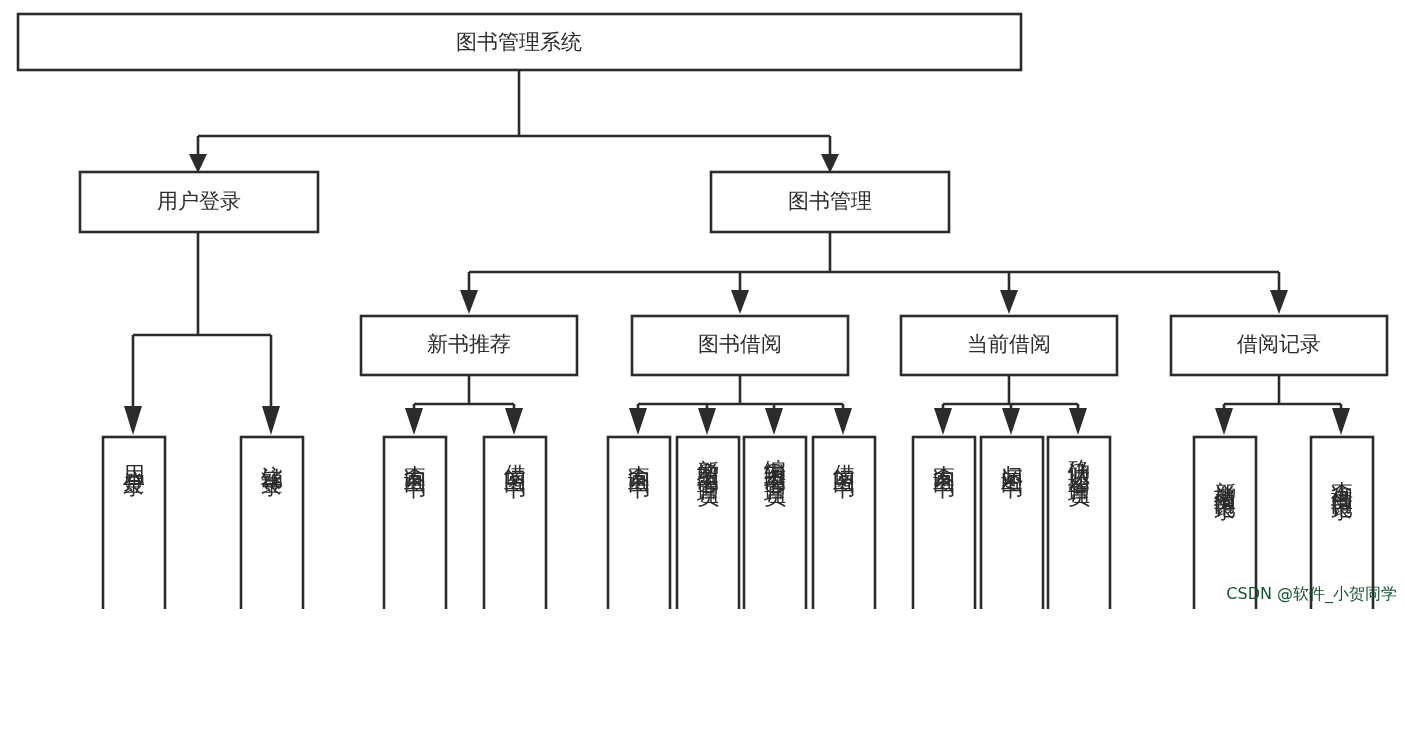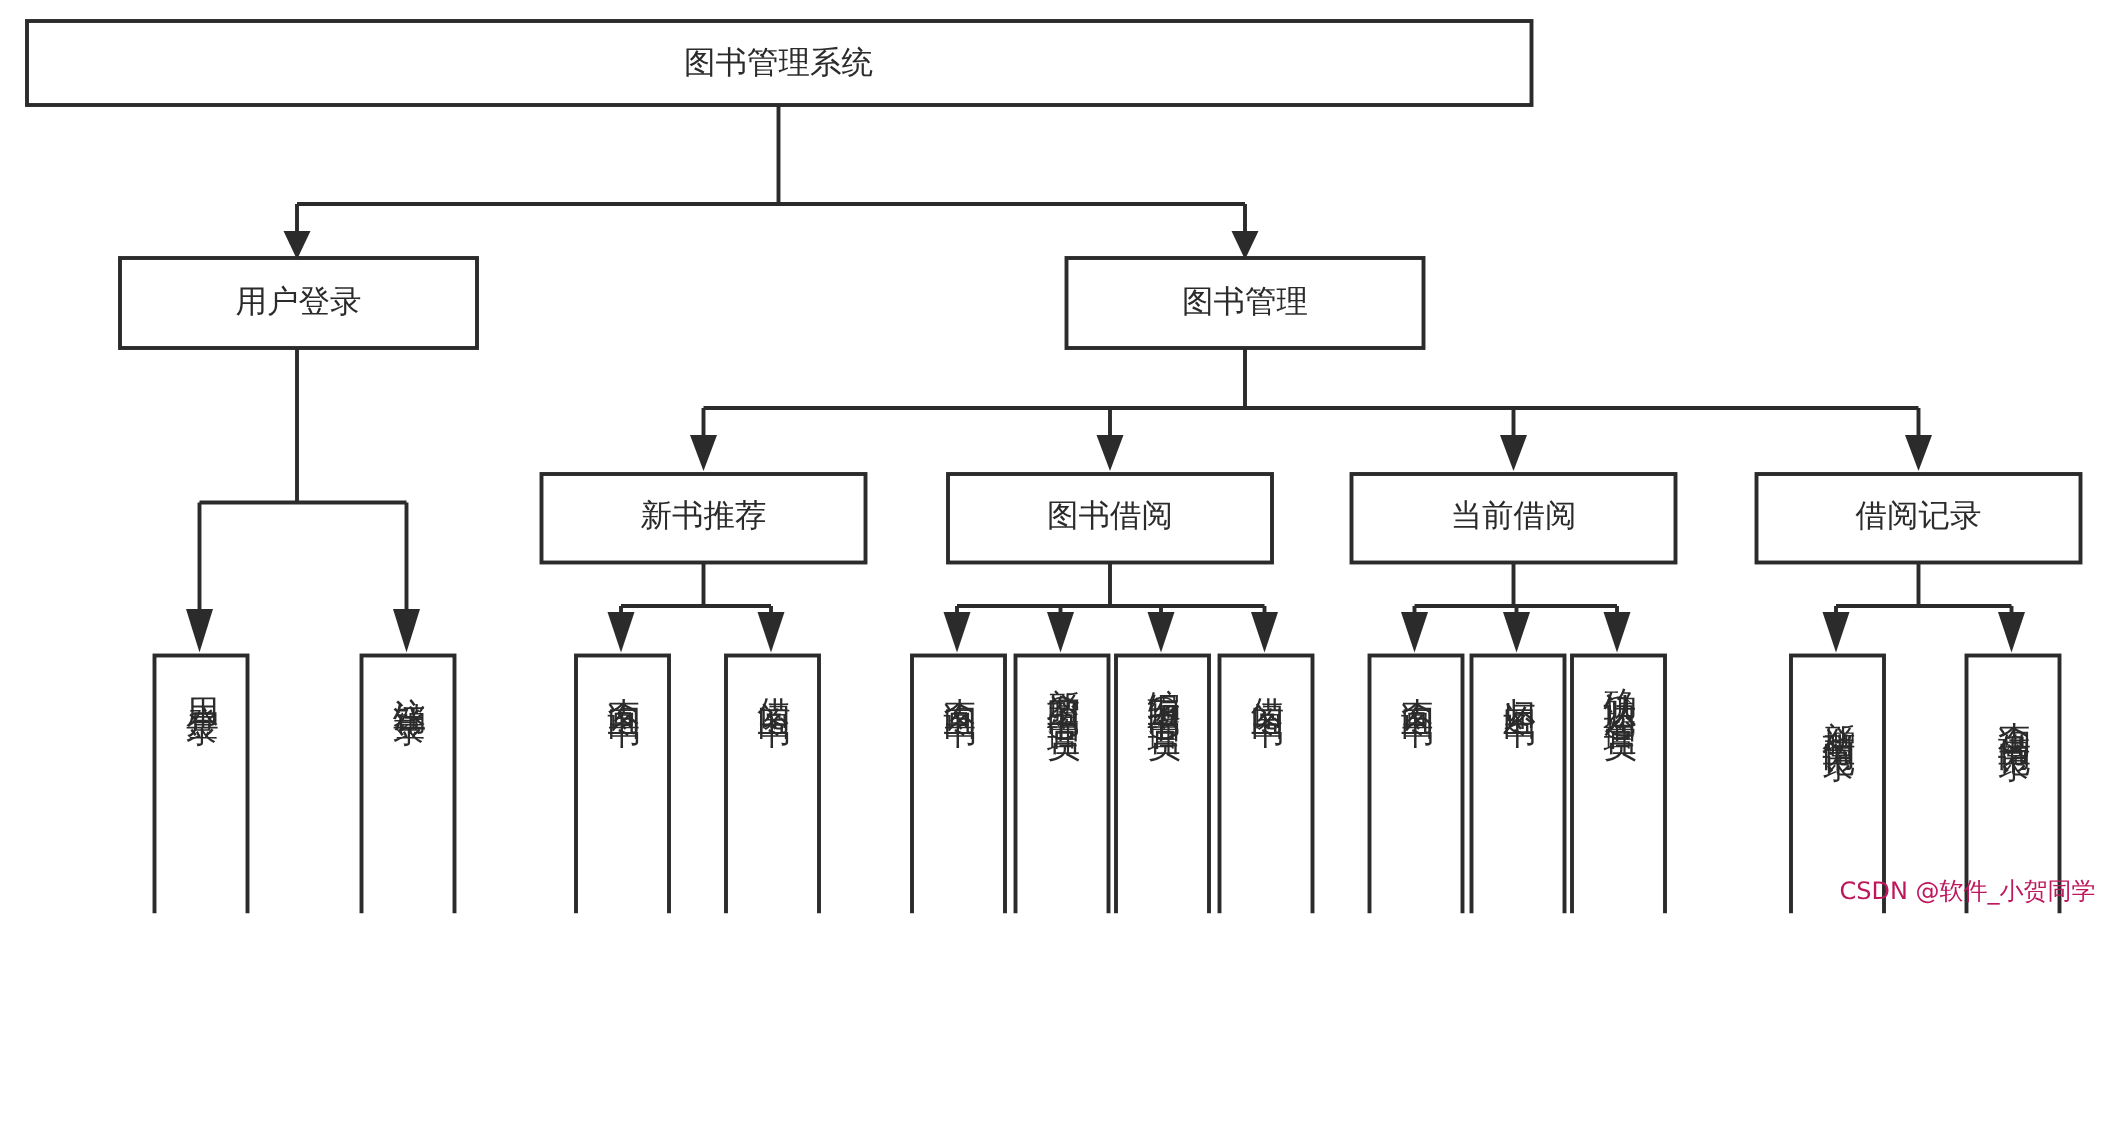--- a/index.html
+++ b/index.html
@@ -64,21 +64,21 @@
     letter-spacing: 4px;
     color: #2b2b2b;
     white-space: nowrap;
   }
   .watermark {
     position: absolute;
     right: 8px;
     bottom: 4px;
     font-family: "DejaVu Sans", "Liberation Sans", sans-serif;
     font-size: 16px;
-    color: #be185d;
+    color: #14532d;
     white-space: nowrap;
   }
 </style>
 </head>
 <body>
 
 <div id="diagram-root">
 
   <svg class="layer" viewBox="0 0 1405 747">
 

